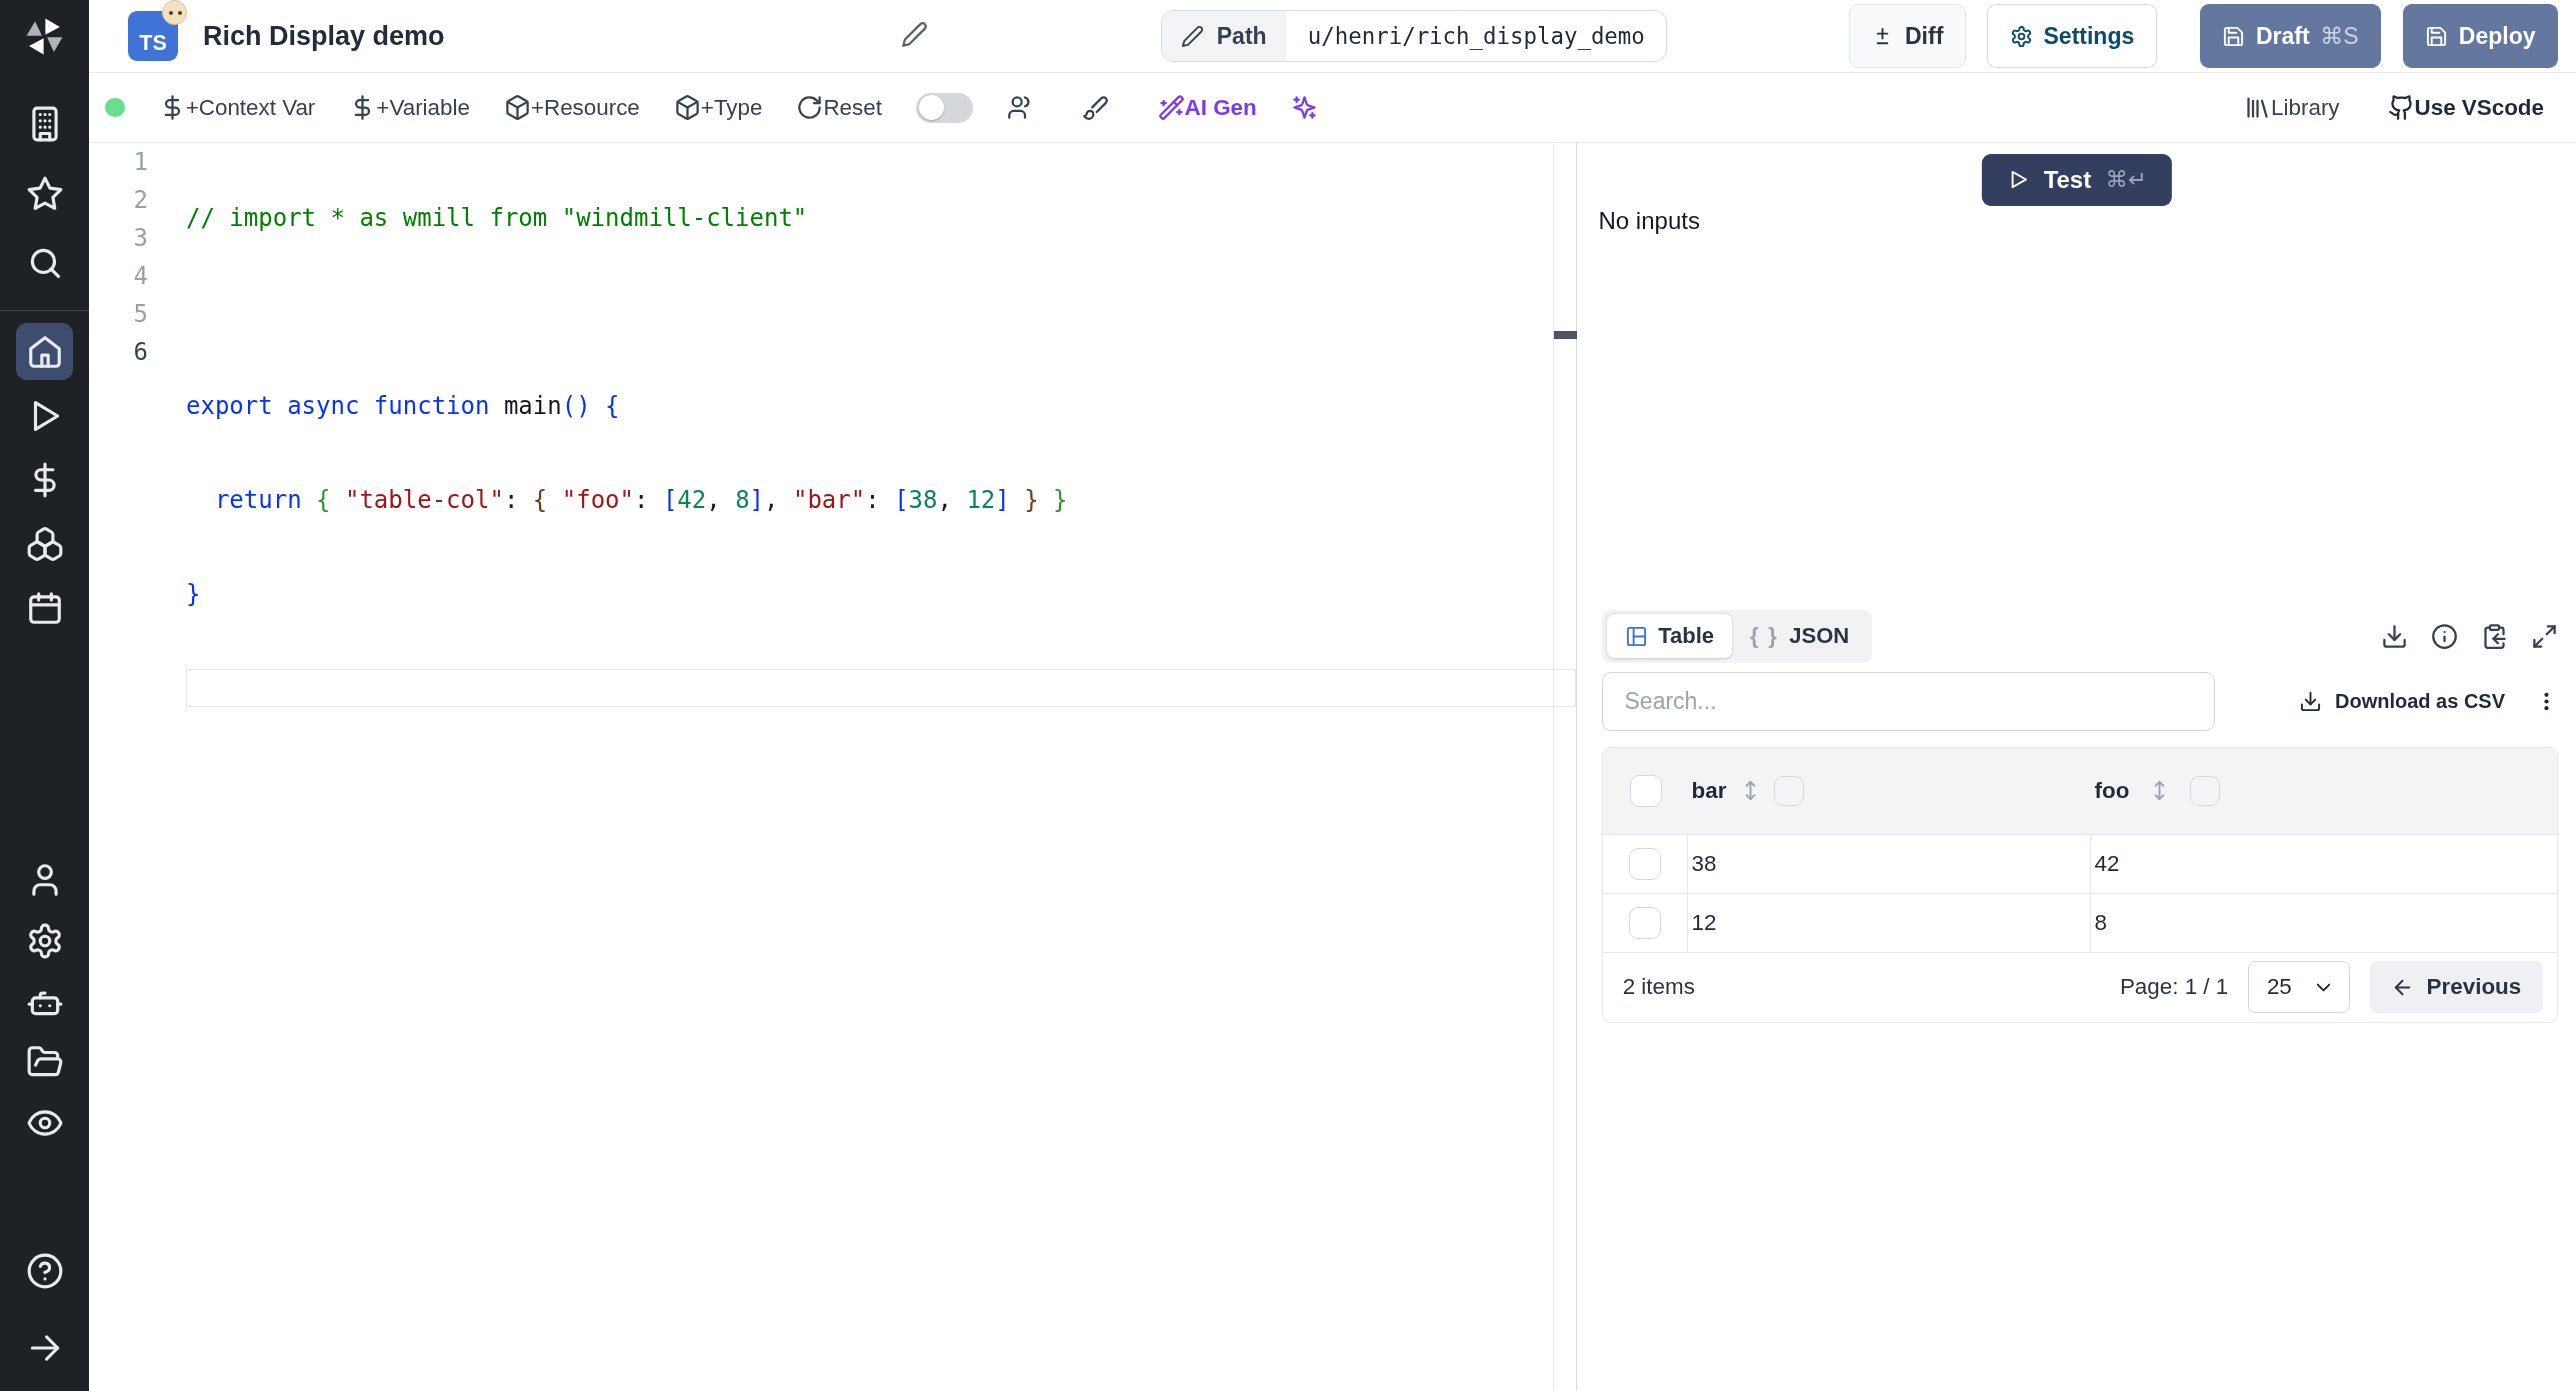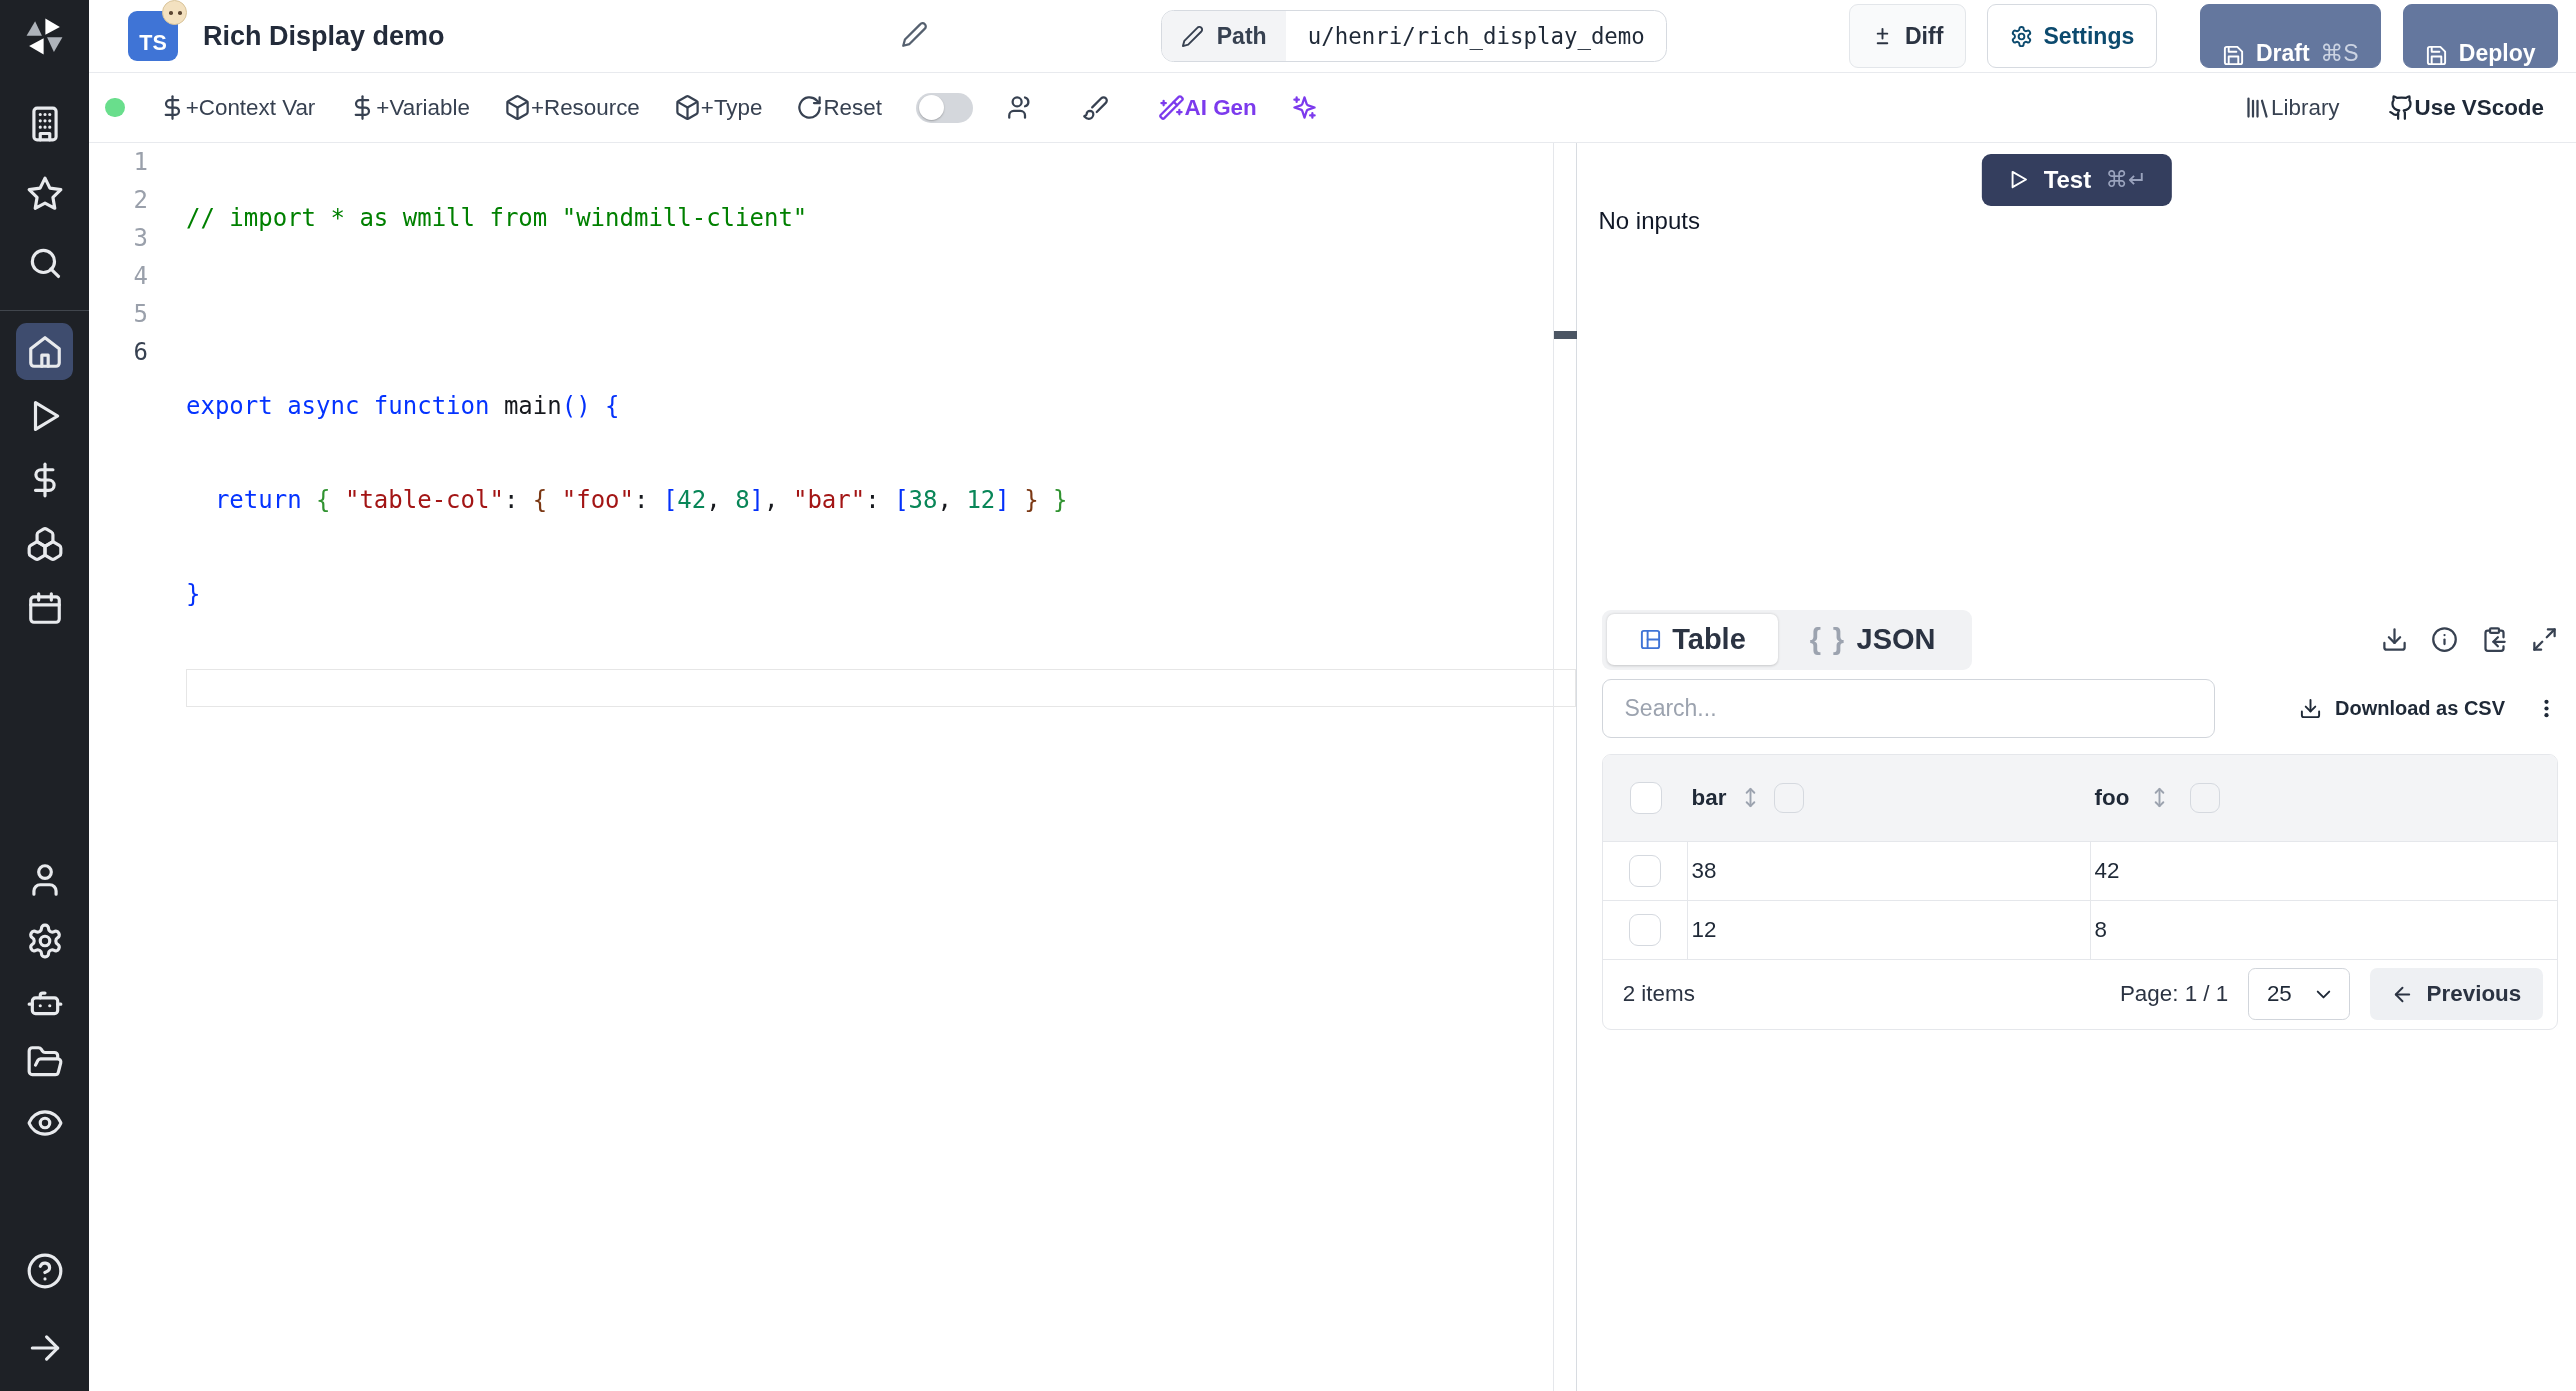--- a/index.html
+++ b/index.html
@@ -33,21 +33,21 @@
   .ic20 { width:23px; height:23px; }
 
   .path-pill { margin-left:233px; height:52px; display:flex; align-items:stretch; border:0.9px solid #d6dae0; border-radius:12.5px; overflow:hidden; cursor:pointer; background:#fff; }
   .path-left { display:flex; align-items:center; gap:12.5px; background:#f3f4f6; padding:0 19.7px; font-weight:600; color:#374151; font-size:23px; }
   .path-right { display:flex; align-items:center; padding:0 21.5px; font-family:"DejaVu Sans Mono", monospace; font-size:22.4px; color:#1f2937; }
 
   .top-actions { margin-left:auto; display:flex; align-items:center; }
   .btn { height:64px; display:flex; align-items:center; gap:10.7px; border-radius:9px; padding:0 21.5px; font-size:23px; font-weight:600; cursor:pointer; white-space:nowrap; }
   .btn-light { background:#f9fafb; border:0.9px solid #e3e6ea; color:#2b3342; }
   .btn-white { background:#fff; border:0.9px solid #d6dae0; color:#0c4a6e; }
-  .btn-slate { background:#64779e; color:#fff; border:0.9px solid #64779e;align-items:flex-end; }
+  .btn-slate { background:#64779e; color:#fff; border:0.9px solid #64779e; }
   .kbd { color:#ccd4e3; font-weight:400; }
   .gap24 { width:21.5px; } .gap48 { width:43px; }
 
   
   .toolbar { height:70px; border-bottom:0.9px solid #e8eaee; display:flex; align-items:center; padding:0 32px 0 16px; gap:34px; flex:none; font-size:22.4px; color:#374151; }
   .tb-item { display:flex; align-items:center; cursor:pointer; font-weight:500; white-space:nowrap; }
   .dot { width:19.7px; height:19.7px; border-radius:50%; background:#69de8c; }
   .toggle { width:57px; height:30px; border-radius:15px; background:#d4d7dc; position:relative; cursor:pointer; }
   .toggle .knob { position:absolute; left:2.7px; top:2.7px; width:25px; height:25px; background:#fff; border-radius:50%; box-shadow:0 0.9px 1.8px rgba(0,0,0,.25); }
   .purple { color:#7c3aed; }
@@ -80,21 +80,21 @@
   .test-kbd { color:#9aa3bd; font-weight:400; font-size:22.4px; }
   .no-inputs { position:absolute; left:21.5px; top:64px; font-size:24px; color:#111827; }
 
   .r-tabs { border-top:0.9px solid #e5e7eb; border-bottom:0.9px solid #e5e7eb; display:flex; gap:50px; padding:0 0 0 29px; flex:none; }
   .r-tab { padding:12.5px 5.4px 10.7px 5.4px; font-size:23px; color:#374151; cursor:pointer; border-bottom:5.4px solid transparent; }
   .r-tab.active { color:#0f172a; border-bottom-color:#3b4657; }
 
   .result { padding:19.7px 18px 0 25px; flex:1; min-width:0; }
   .row-between { display:flex; align-items:center; justify-content:space-between; }
   .seg { background:#f1f2f4; border-radius:9px; padding:4.5px; display:flex; align-items:center; }
-  .seg-opt { display:flex; align-items:center; gap:10.7px; padding:9px 32px; border-radius:7.2px; font-size:29px; font-weight:700; color:#2b3342; cursor:pointer; }
+  .seg-opt { display:flex; align-items:center; gap:10.7px; padding:9px 18px; border-radius:7.2px; font-size:22px; font-weight:700; color:#2b3342; cursor:pointer; }
   .seg-opt.active { background:#fff; box-shadow:0 0.9px 2.7px rgba(0,0,0,.18); }
   .braces { color:#9ca3af; font-weight:700; letter-spacing:1.8px; }
   .r-icons { display:flex; align-items:center; gap:23px; color:#374151; }
   .r-icons .icbtn { cursor:pointer; display:flex; }
 
   .search-row { margin-top:9px; display:flex; align-items:center; justify-content:space-between; }
   .search-input { width:613px; height:59px; border:0.9px solid #d1d5db; border-radius:9px; padding:0 21.5px; font-size:23px; color:#1f2937; outline:none; font-family:"Liberation Sans", sans-serif; }
   .search-input::placeholder { color:#9ca3af; }
   .csv-group { display:flex; align-items:center; gap:30px; }
   .csv-btn { display:flex; align-items:center; gap:12.5px; font-size:20px; font-weight:600; color:#1f2937; cursor:pointer; }

